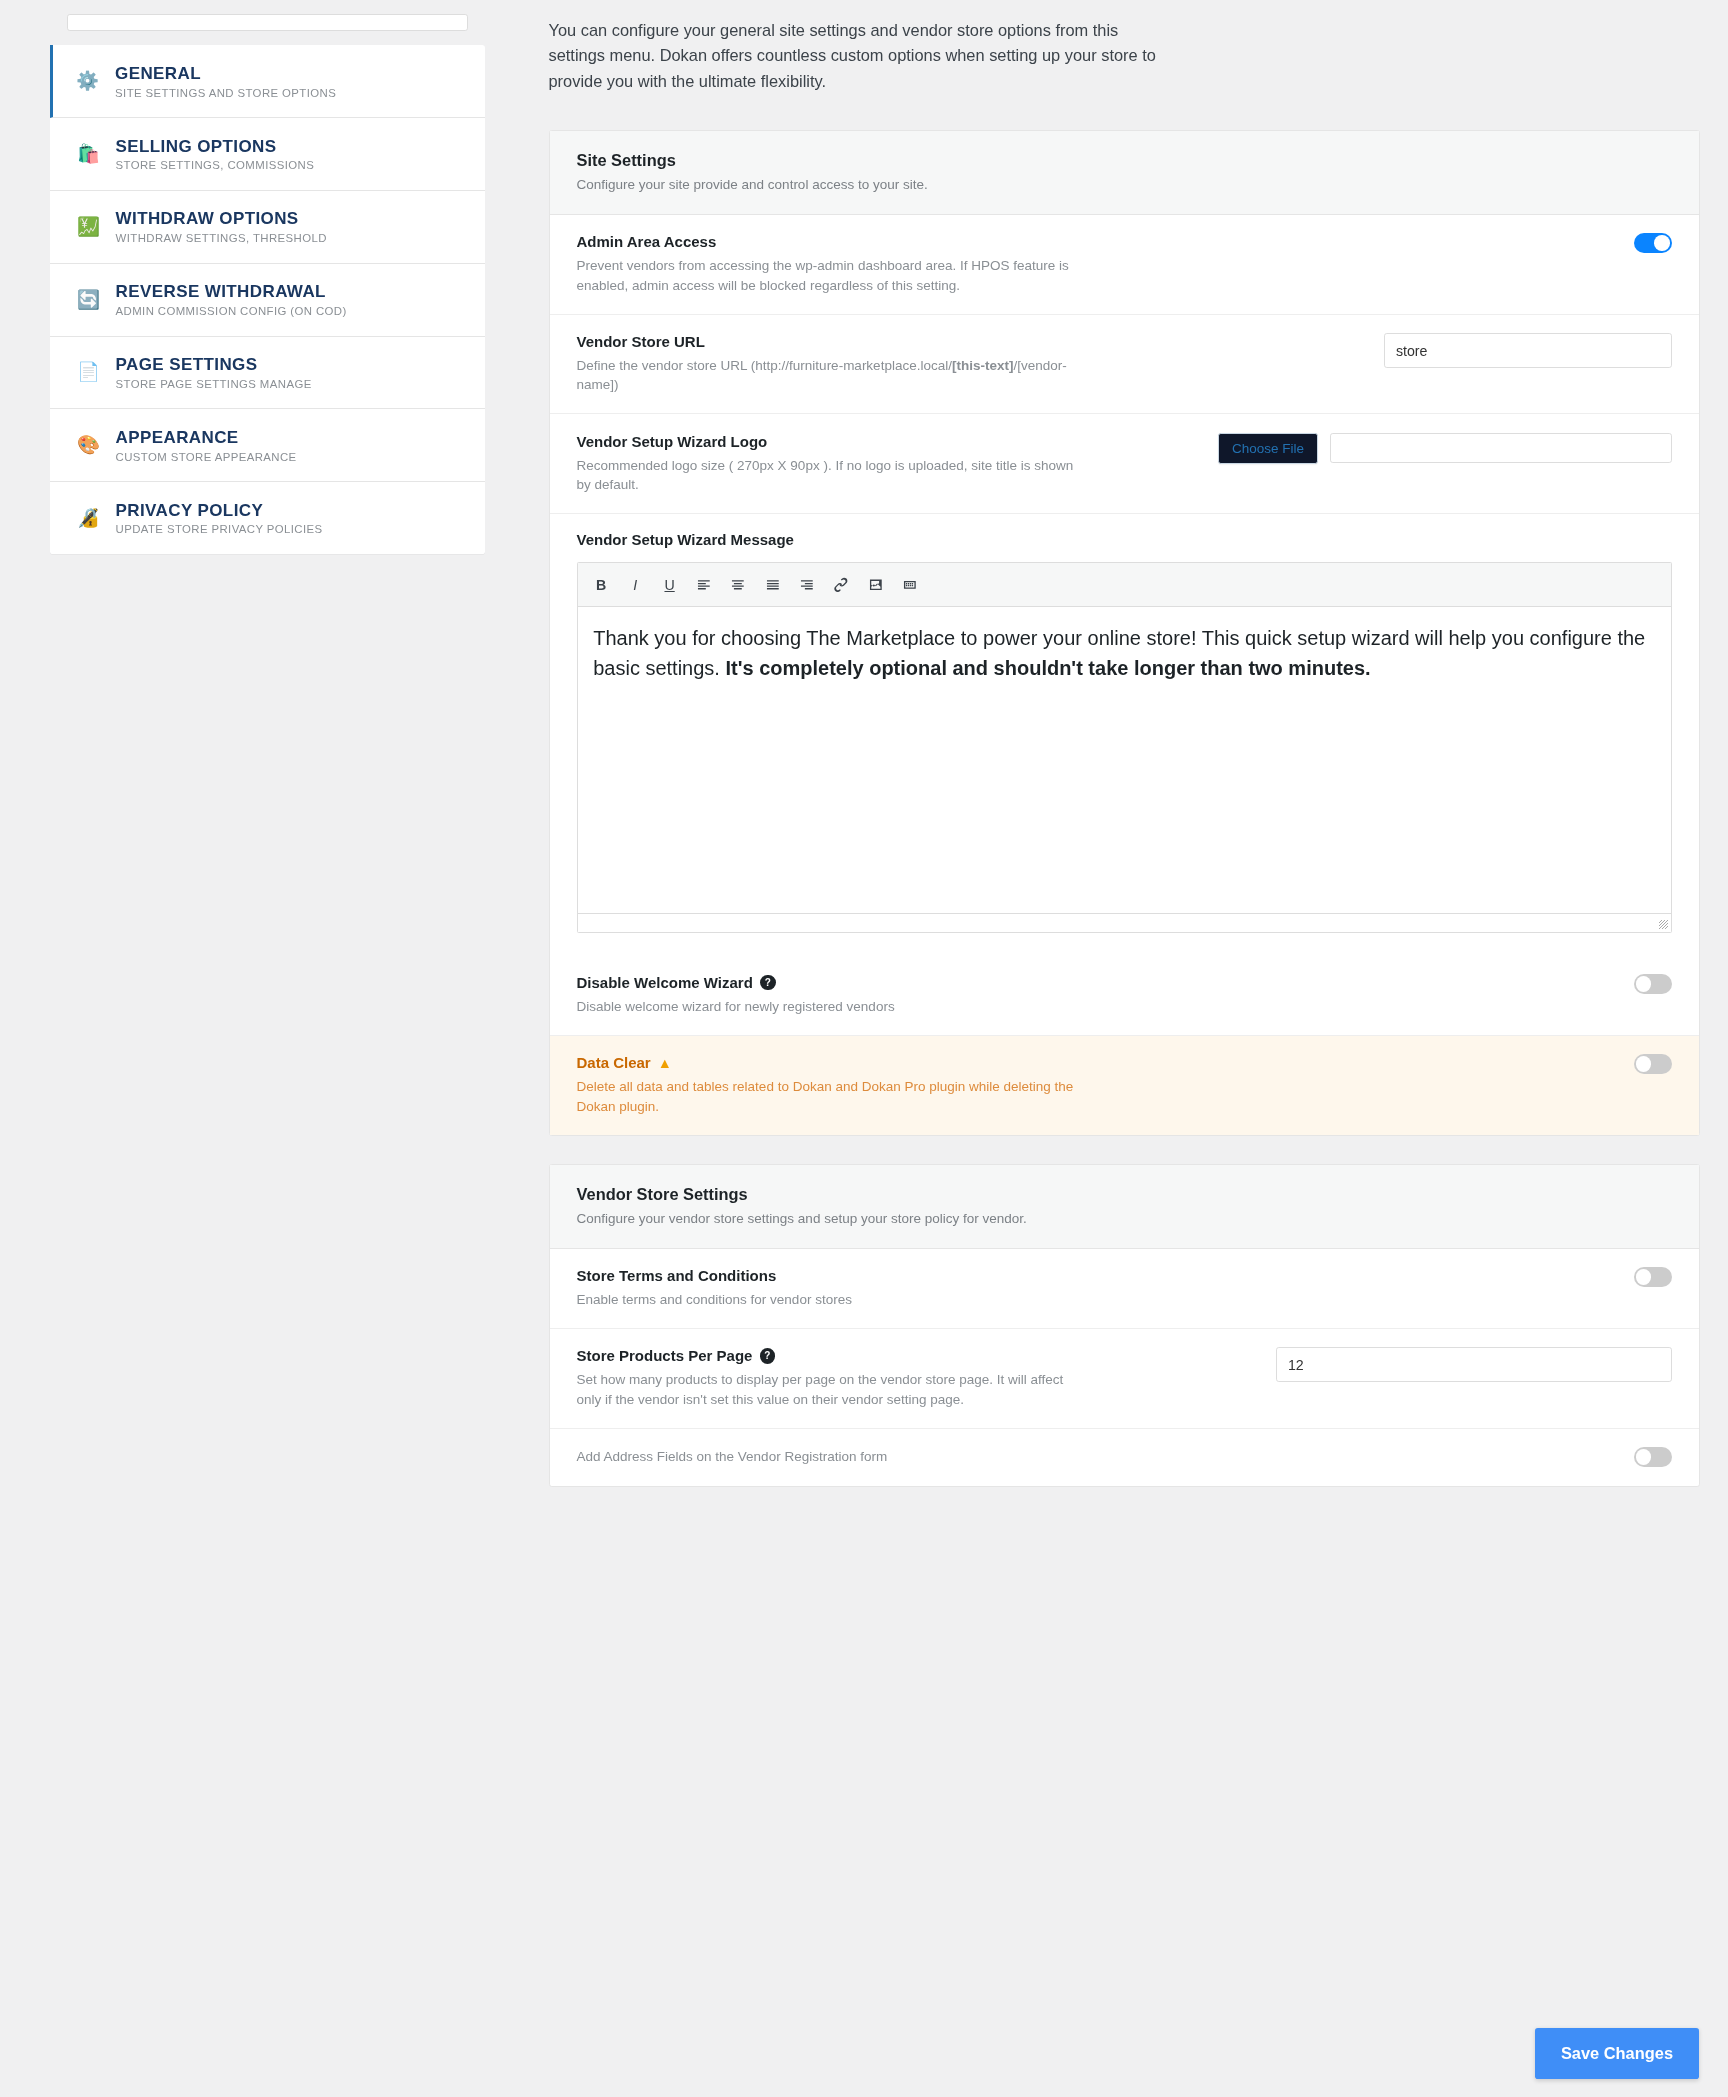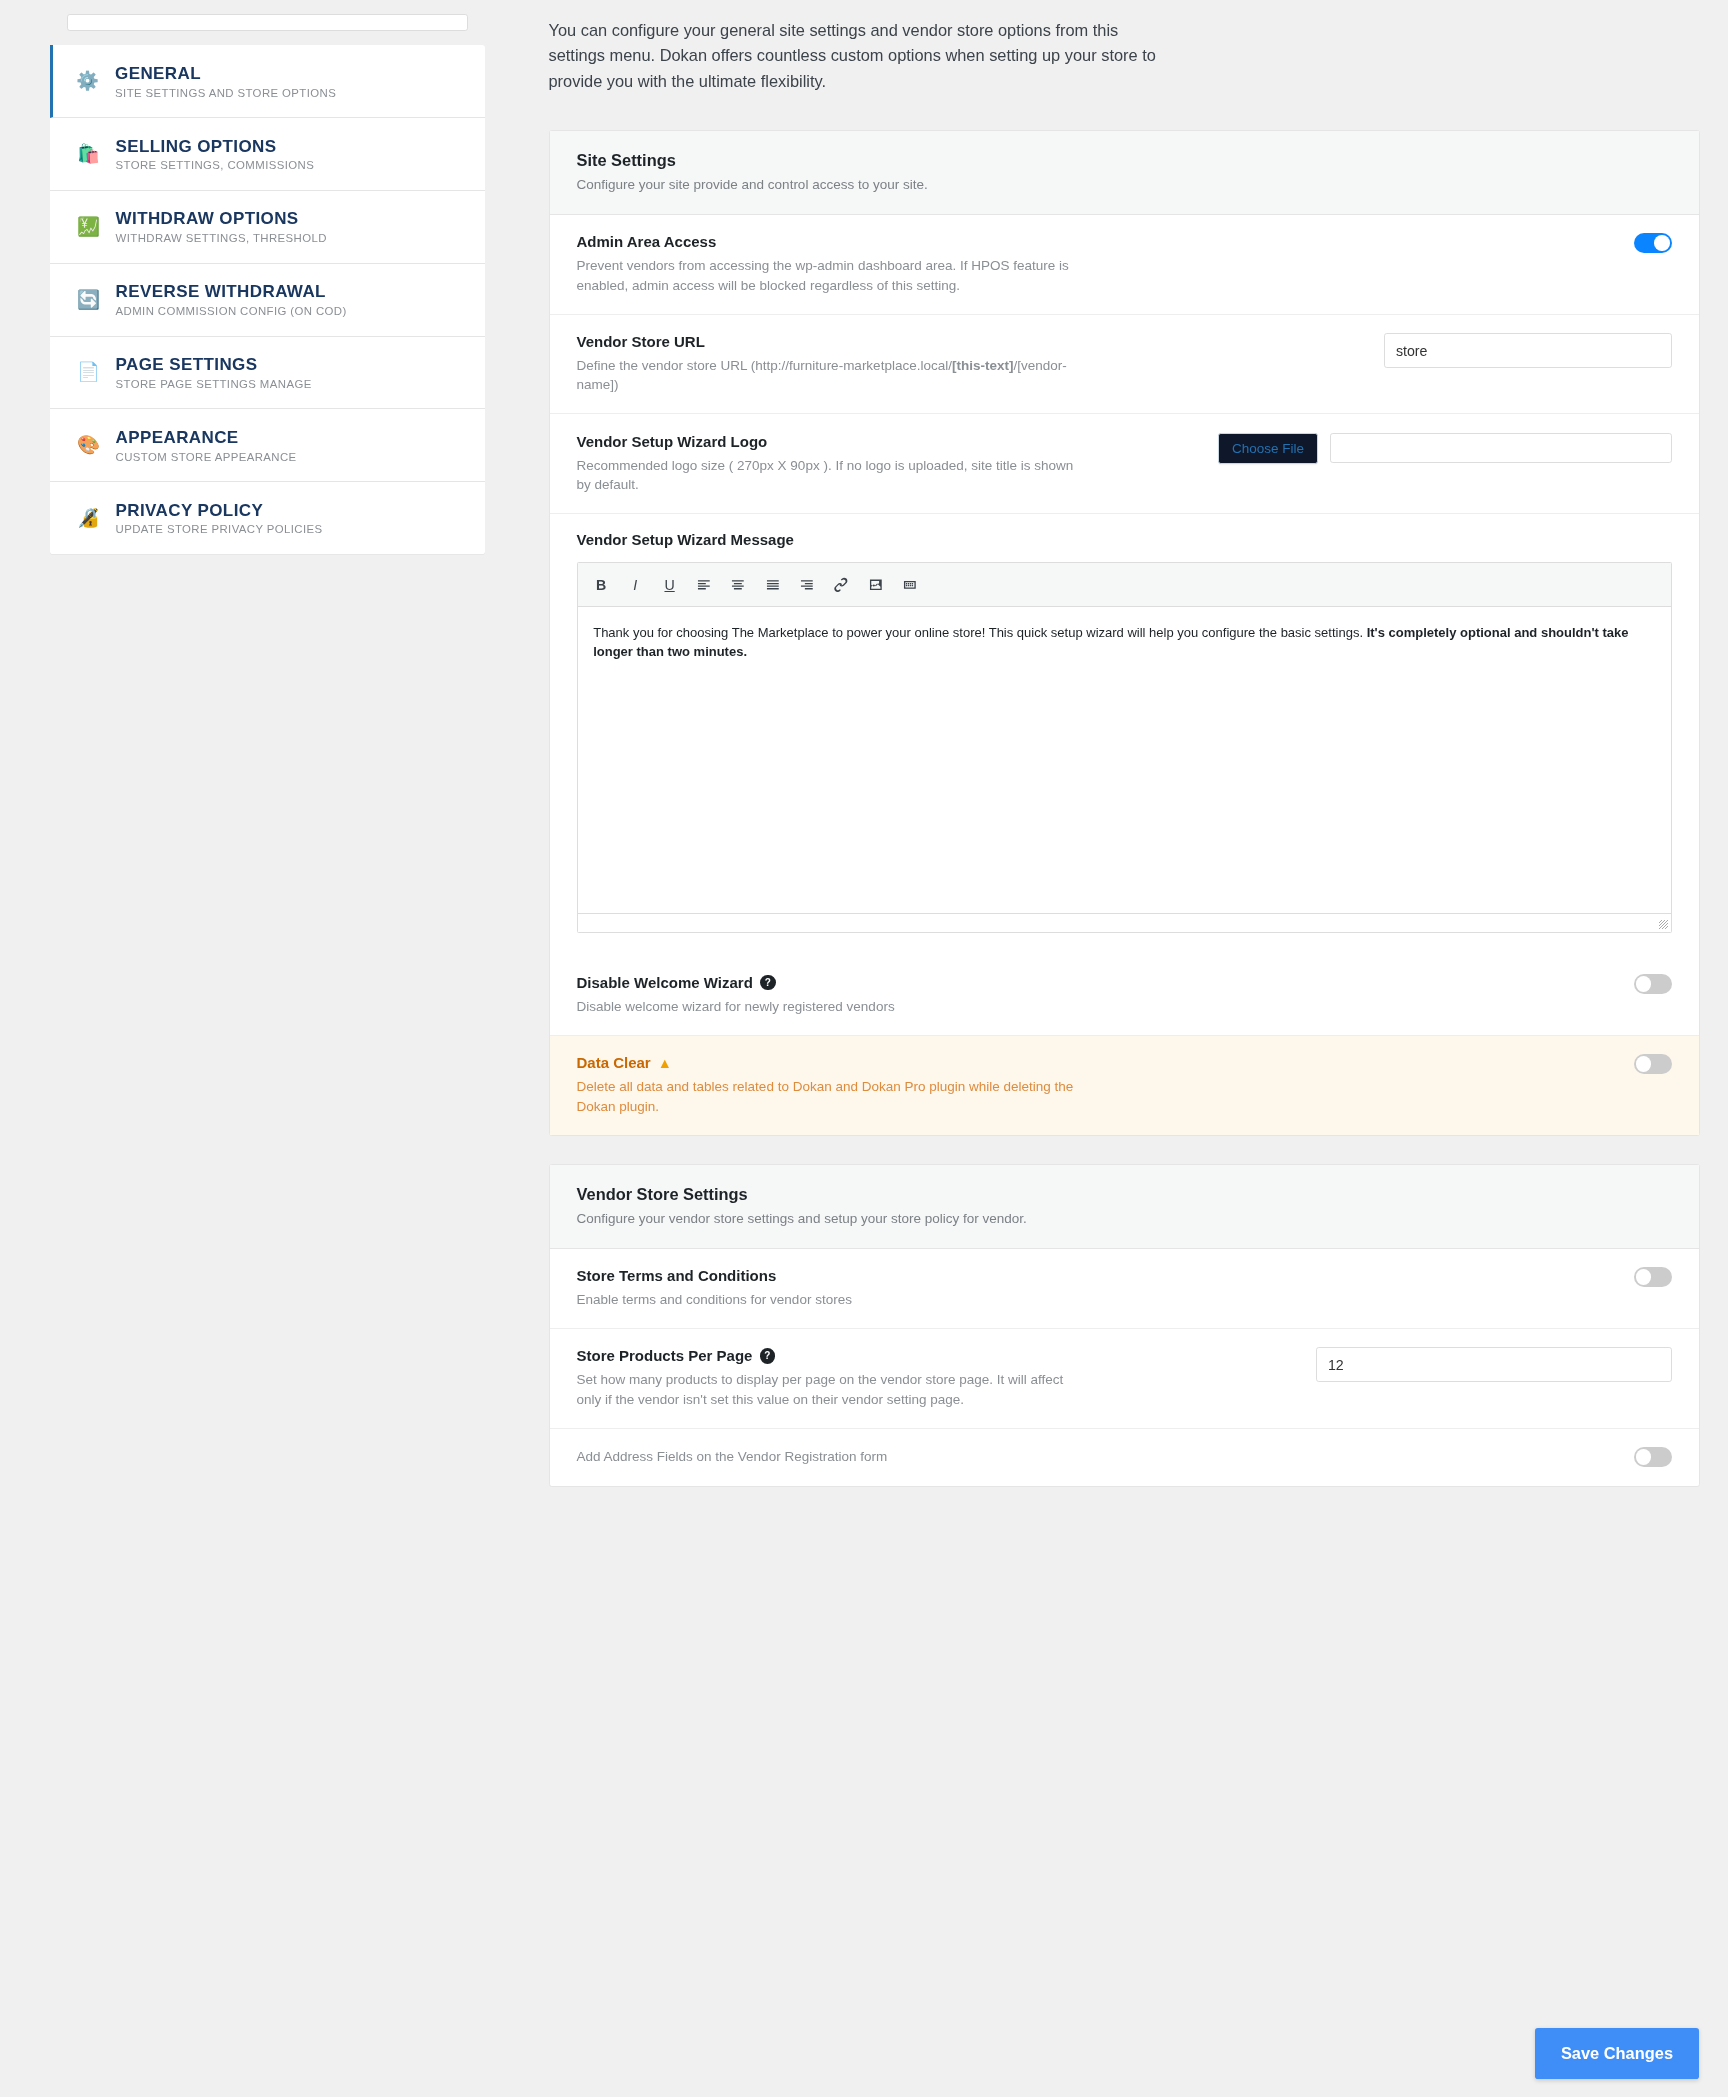--- a/index.html
+++ b/index.html
@@ -24,31 +24,31 @@
 .row:last-child { border-bottom: none; }
 .row-left { flex: 1; }
 .row-title { font-size: 15px; font-weight: 700; color: #1d2327; margin-bottom: 5.7px; display: flex; align-items: center; gap: 7.1px; }
 .row-desc { font-size: 13.5px; color: #8a8f94; line-height: 1.45; max-width: 513px; }
 .row-right { flex-shrink: 0; display: flex; align-items: center; }
 .toggle { width: 38px; height: 20px; border-radius: 10px; background: #ccc; position: relative; cursor: pointer; }
 .toggle::after { content: ""; position: absolute; width: 15.7px; height: 15.7px; background: #fff; border-radius: 50%; top: 2.1px; left: 2.1px; transition: .15s; }
 .toggle.on { background: #0a84ff; }
 .toggle.on::after { left: 20.6px; }
 .text-input { border: 0.7px solid #ddd; border-radius: 2.8px; padding: 8.5px 11.4px; font-size: 14.2px; width: 288px; color: #333; }
-.text-input.small { width: 356px; }
+.text-input.small { width: 396px; }
 .choose-file { border: 0.7px solid #c9d7e3; background: #0f172a; color: #2271b1; padding: 7.1px 13px; border-radius: 2.8px; font-size: 13.5px; cursor: pointer; margin-right: 11.4px; box-shadow: 0 0.7px 1.4px rgba(0,0,0,0.05); }
 .file-display { border: 0.7px solid #ddd; border-radius: 2.8px; height: 30px; width: 342px; }
 .help-icon { display: inline-flex; width: 15.7px; height: 15.7px; border-radius: 50%; background: #1d2327; color: #fff; align-items: center; justify-content: center; font-size: 10px; font-weight: 700; cursor: pointer; }
 .warn-icon { color: #f0a000; font-size: 14.2px; }
 .editor-wrap { padding: 17px 27px 23px; }
 .editor { border: 0.7px solid #ddd; border-radius: 1.4px; }
 .editor-toolbar { background: #f6f7f7; border-bottom: 0.7px solid #ddd; padding: 7.1px 8.5px; display: flex; gap: 4.3px; }
 .tb-btn { width: 30px; height: 28.5px; display: flex; align-items: center; justify-content: center; font-size: 14.2px; color: #3c434a; cursor: pointer; border-radius: 1.4px; }
 .tb-btn svg { width: 15.7px; height: 15.7px; fill: #3c434a; }
-.editor-body { padding: 15.7px 15.7px 15.7px; min-height: 306px; font-size: 13px; line-height: 1.5; color: #1d2327; }
+.editor-body { padding: 15.7px 15.7px 15.7px; min-height: 306px; font-size: 20px; line-height: 1.5; color: #1d2327; }
 .editor-body b { font-weight: 700; }
 .editor-foot { border-top: 0.7px solid #ddd; height: 18.5px; position: relative; }
 .editor-foot::after { content: ""; position: absolute; right: 2.8px; bottom: 2.8px; width: 8.5px; height: 8.5px; background: repeating-linear-gradient(135deg,#aaa,#aaa 0.7px,transparent 0.7px,transparent 2.1px); }
 .row.warn { background: #fef7ec; }
 .row.warn .row-title { color: #c96800; }
 .row.warn .row-desc { color: #dd8b3c; }
 .save-btn { position: fixed; bottom: 18.5px; right: 29px; background: #3f8ef7; color: #fff; border: none; border-radius: 2.8px; padding: 15.7px 26px; font-size: 16.4px; font-weight: 600; cursor: pointer; box-shadow: 0 1.4px 4.3px rgba(0,0,0,0.15); }
 </style>
 </head>
 <body>

